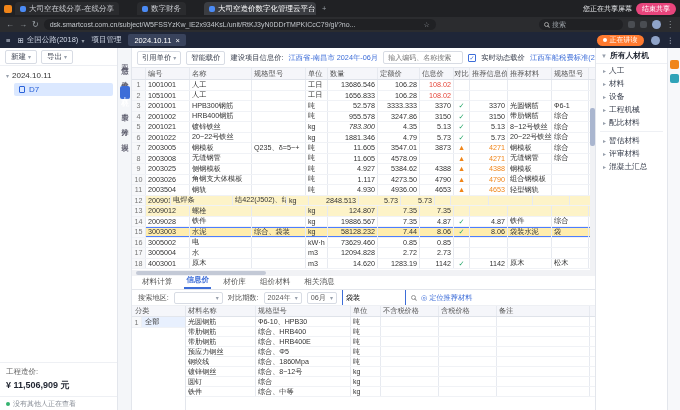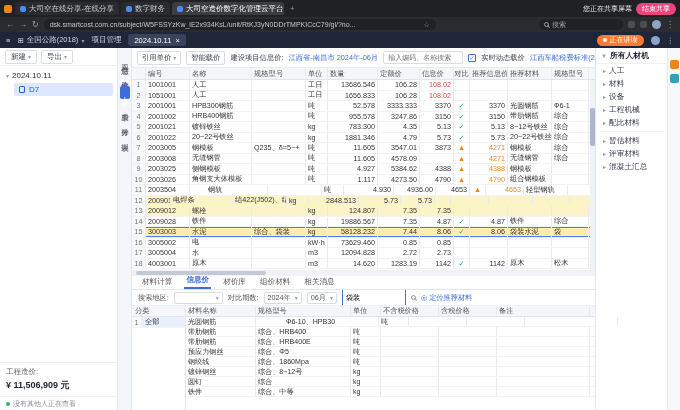--- a/index.html
+++ b/index.html
@@ -112,21 +112,21 @@
 #watermark .w1{font-size:13px}
 #watermark .w2{font-size:7.5px;margin-top:2px}
 </style>
 </head>
 <body>
 
 <div id="screen">
 
   <div id="tabstrip">
     <span class="logo-sq"></span>
-    <div style="display:flex;gap:2px">
+    <div style="display:flex;gap:18px">
         <div class="btab">
           <span class="fav"></span>
           <span>大司空在线分享-在线分享</span>
         </div>
         <div class="btab">
           <span class="fav"></span>
           <span>数字财务</span>
         </div>
         <div class="btab active">
           <span class="fav"></span>
@@ -311,21 +311,21 @@
             <div class="tcell num" style="width: 38px;">3150</div>
             <div class="tcell " style="width: 44px;">带肋钢筋</div>
             <div class="tcell " style="width: 37px;">综合</div>
           </div>
           <div class="trow">
             <div class="tcell idxc ctr" style="width: 14px;">5</div>
             <div class="tcell " style="width: 44px;">2001021</div>
             <div class="tcell " style="width: 62px;">镀锌铁丝</div>
             <div class="tcell " style="width: 54px;"></div>
             <div class="tcell " style="width: 22px;">kg</div>
-            <div class="tcell num" style="width: 50px;">783.300</div>
+            <div class="tcell num" style="width: 50px; font-style: italic;">783.300</div>
             <div class="tcell num" style="width: 42px;">4.35</div>
             <div class="tcell num" style="width: 34px;">5.13</div>
             <div class="tcell ctr g" style="width: 16px;">✓</div>
             <div class="tcell num" style="width: 38px;">5.13</div>
             <div class="tcell " style="width: 44px;">8~12号铁丝</div>
             <div class="tcell " style="width: 37px;">综合</div>
           </div>
           <div class="trow">
             <div class="tcell idxc ctr" style="width: 14px;">6</div>
             <div class="tcell " style="width: 44px;">2001022</div>
@@ -392,21 +392,21 @@
             <div class="tcell num" style="width: 42px;">4273.50</div>
             <div class="tcell num" style="width: 34px;">4790</div>
             <div class="tcell ctr o" style="width: 16px;">▲</div>
             <div class="tcell num o" style="width: 38px;">4790</div>
             <div class="tcell " style="width: 44px;">组合钢模板</div>
             <div class="tcell " style="width: 37px;"></div>
           </div>
           <div class="trow">
             <div class="tcell idxc ctr" style="width: 14px;">11</div>
             <div class="tcell " style="width: 44px;">2003504</div>
-            <div class="tcell " style="width: 62px; margin-left: 16px;">钢轨</div>
+            <div class="tcell " style="width: 62px;">钢轨</div>
             <div class="tcell " style="width: 54px;"></div>
             <div class="tcell " style="width: 22px;">吨</div>
             <div class="tcell num" style="width: 50px;">4.930</div>
             <div class="tcell num" style="width: 42px;">4936.00</div>
             <div class="tcell num" style="width: 34px;">4653</div>
             <div class="tcell ctr o" style="width: 16px;">▲</div>
             <div class="tcell num o" style="width: 38px;">4653</div>
             <div class="tcell " style="width: 44px;">轻型钢轨</div>
             <div class="tcell " style="width: 37px;"></div>
           </div>
@@ -559,21 +559,21 @@
               <div class="tcell" style="width: 70px;">材料名称</div>
               <div class="tcell" style="width: 95px;">规格型号</div>
               <div class="tcell" style="width: 30px;">单位</div>
               <div class="tcell" style="width: 58px;">不含税价格</div>
               <div class="tcell" style="width: 58px;">含税价格</div>
               <div class="tcell" style="width: 93px;">备注</div>
             </div>
           <div>
               <div class="prow">
                 <div class="tcell" style="width: 70px;">光圆钢筋</div>
-                <div class="tcell" style="width: 95px; margin-left: 28px;">Ф6-10、HPB30</div>
+                <div class="tcell" style="width: 95px;">Ф6-10、HPB30</div>
                 <div class="tcell" style="width: 30px;">吨</div>
                 <div class="tcell num" style="width: 58px;"></div>
                 <div class="tcell num" style="width: 58px;"></div>
                 <div class="tcell" style="width: 93px;"></div>
               </div>
               <div class="prow">
                 <div class="tcell" style="width: 70px;">带肋钢筋</div>
                 <div class="tcell" style="width: 95px;">综合、HRB400</div>
                 <div class="tcell" style="width: 30px;">吨</div>
                 <div class="tcell num" style="width: 58px;"></div>

